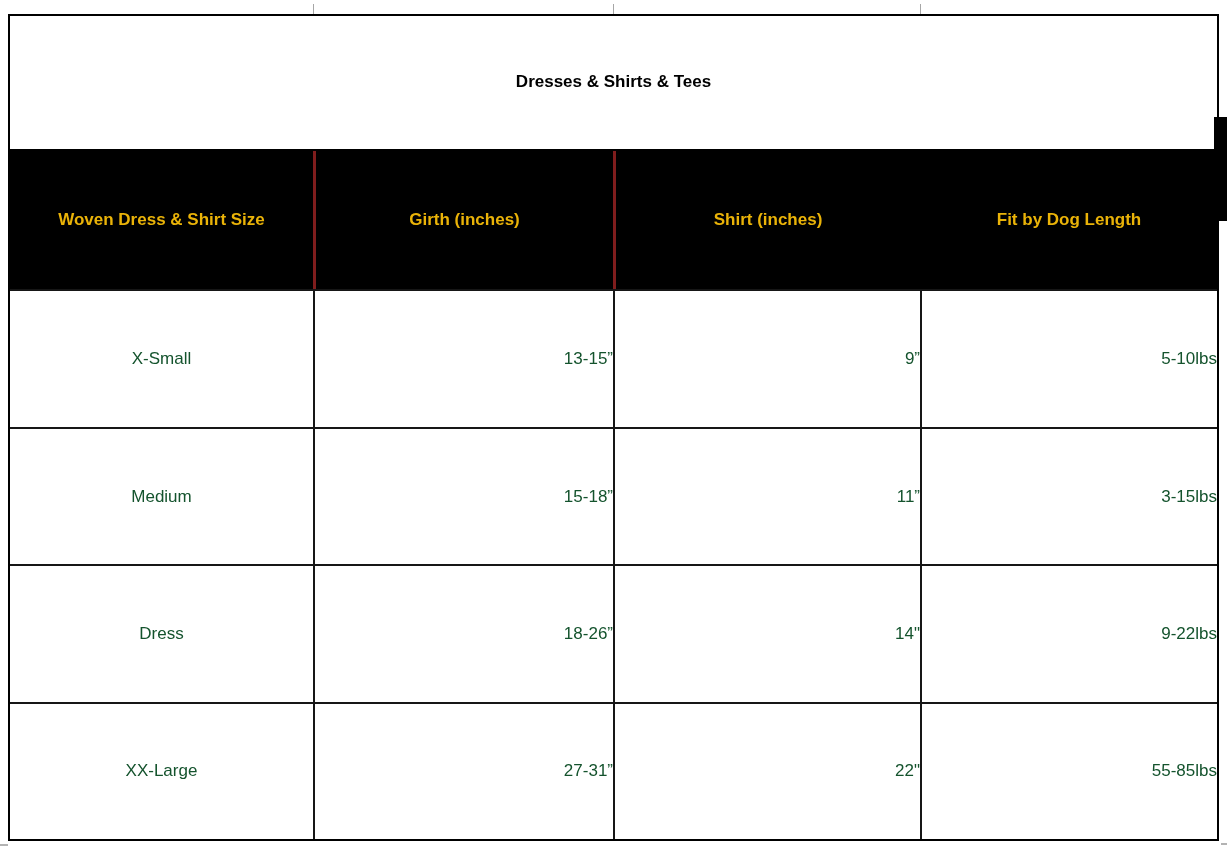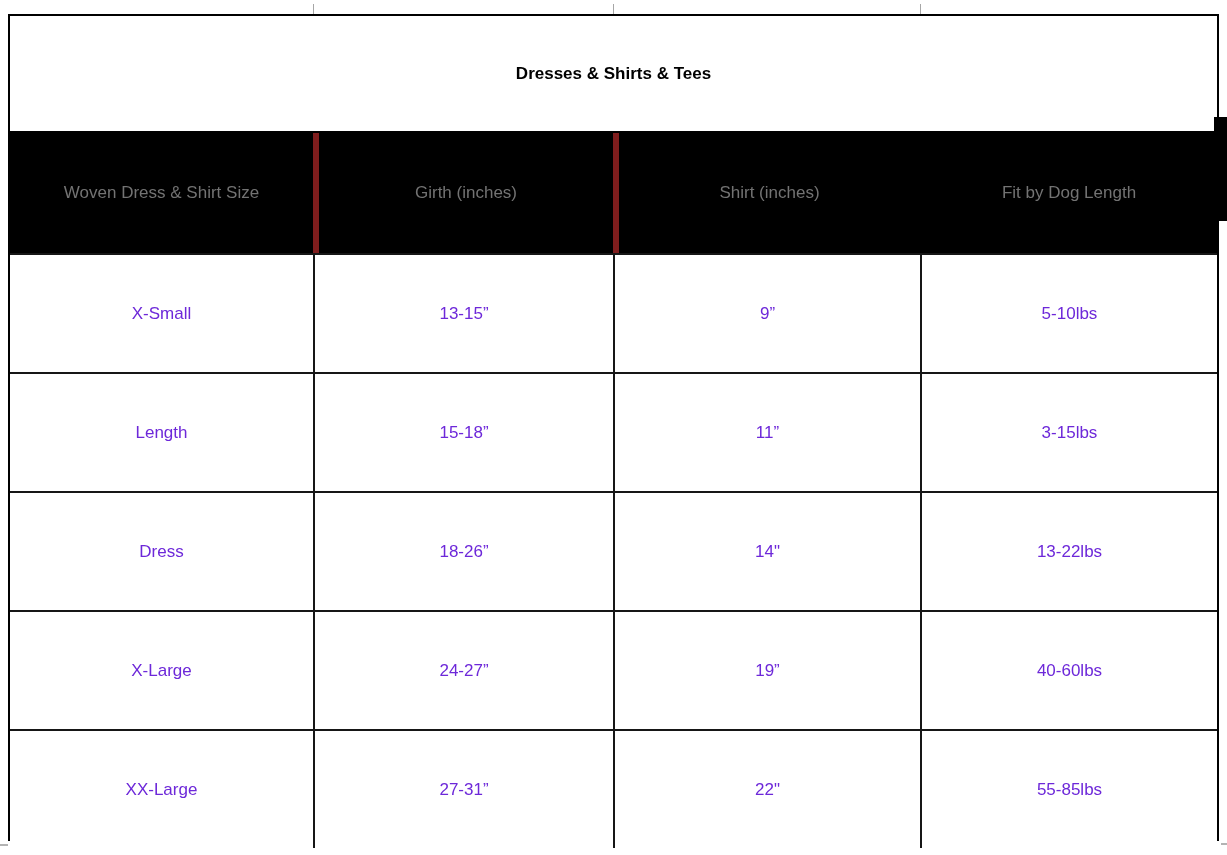--- a/index.html
+++ b/index.html
@@ -47,52 +47,52 @@
   }
   table.size-chart {
     width: 100%;
     height: 100%;
     border-collapse: separate;
     border-spacing: 0;
     table-layout: fixed;
   }
   table.size-chart th,
   table.size-chart td {
-    padding: 8px;
+    padding: 0;
     text-align: center;
     vertical-align: middle;
     font-size: 17px;
     overflow: hidden;
   }
   
   th.title-cell {
     height: 99px;
     background: #ffffff;
     color: #000000;
     font-weight: 700;
     border-bottom: 2px solid #000000;
   }
   
   tr.header-row th {
     height: 104px;
     background: #000000;
-    color: #737373;
-    font-weight: 400;
+    color: #eab308;
+    font-weight: 700;
   }
-  tr.header-row th.div-light { border-left: 6px solid #7f1d1d; }
+  tr.header-row th.div-light { border-left: 3px solid #7f1d1d; }
   tr.header-row th.div-dark  { border-left: 1px solid #000000; }
   
   tr.data-row td {
     height: 101px;
     border-top: 2px solid #161616;
-    color: #6d28d9;
+    color: #14532d;
     font-weight: 400;
     background: #ffffff;
   }
-  tr.data-row td + td { border-left: 2px solid #161616; }
+  tr.data-row td + td { border-left: 2px solid #161616; text-align: right; }
 
   
   .band-bleed {
     position: absolute;
     left: 1214px;
     top: 117px;
     width: 13px;
     height: 104px;
     background: #000000;
     z-index: 2;
@@ -128,36 +128,30 @@
           <th class="div-dark">Fit by Dog Length</th>
         </tr>
 
         <tr class="data-row">
           <td>X-Small</td>
           <td>13-15”</td>
           <td>9”</td>
           <td>5-10lbs</td>
         </tr>
         <tr class="data-row">
-          <td>Length</td>
+          <td>Medium</td>
           <td>15-18”</td>
           <td>11”</td>
           <td>3-15lbs</td>
         </tr>
         <tr class="data-row">
           <td>Dress</td>
           <td>18-26”</td>
           <td>14"</td>
-          <td>13-22lbs</td>
-        </tr>
-        <tr class="data-row">
-          <td>X-Large</td>
-          <td>24-27”</td>
-          <td>19”</td>
-          <td>40-60lbs</td>
+          <td>9-22lbs</td>
         </tr>
         <tr class="data-row">
           <td>XX-Large</td>
           <td>27-31”</td>
           <td>22"</td>
           <td>55-85lbs</td>
         </tr>
       </tbody>
     </table>
   </div>

